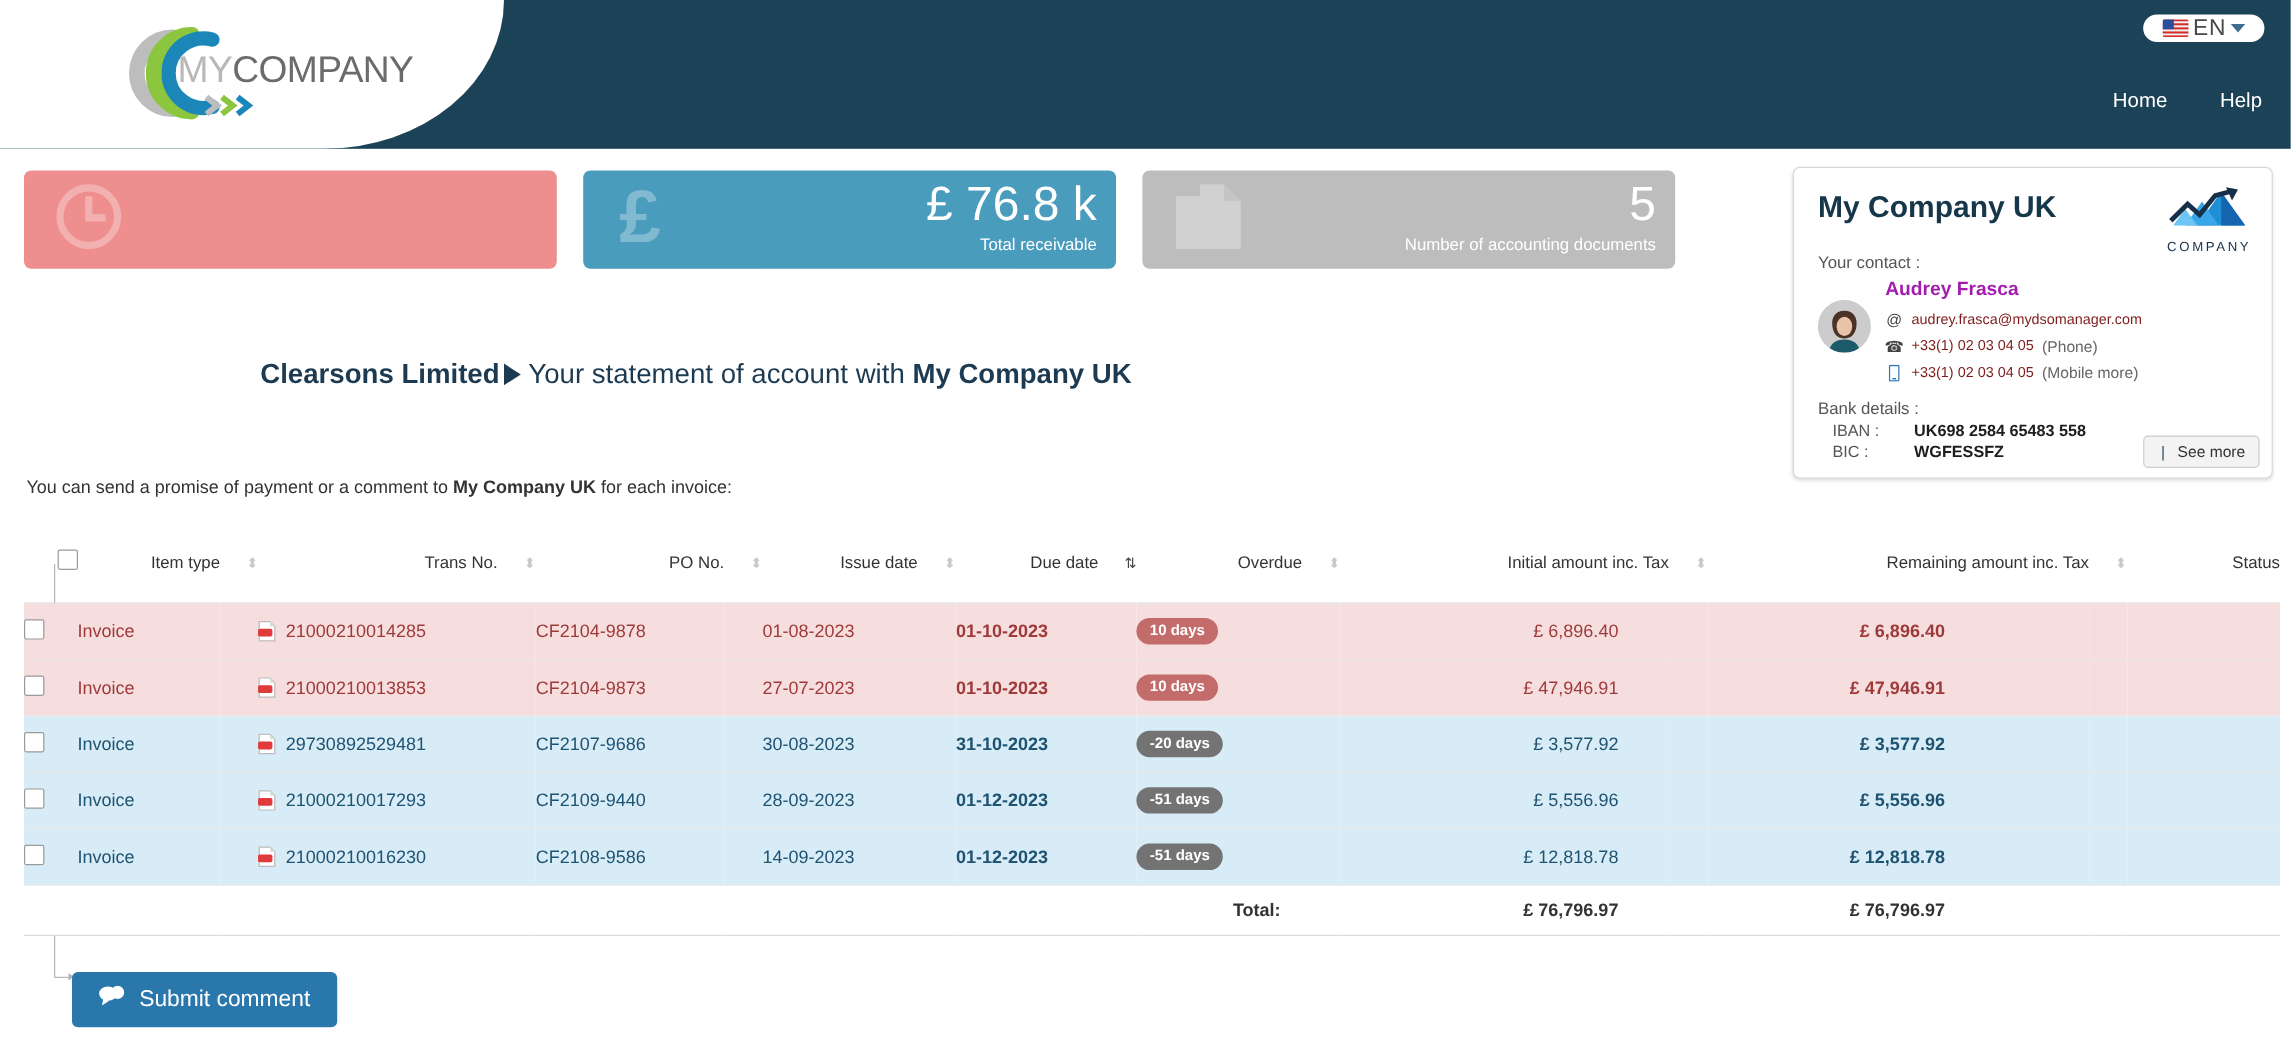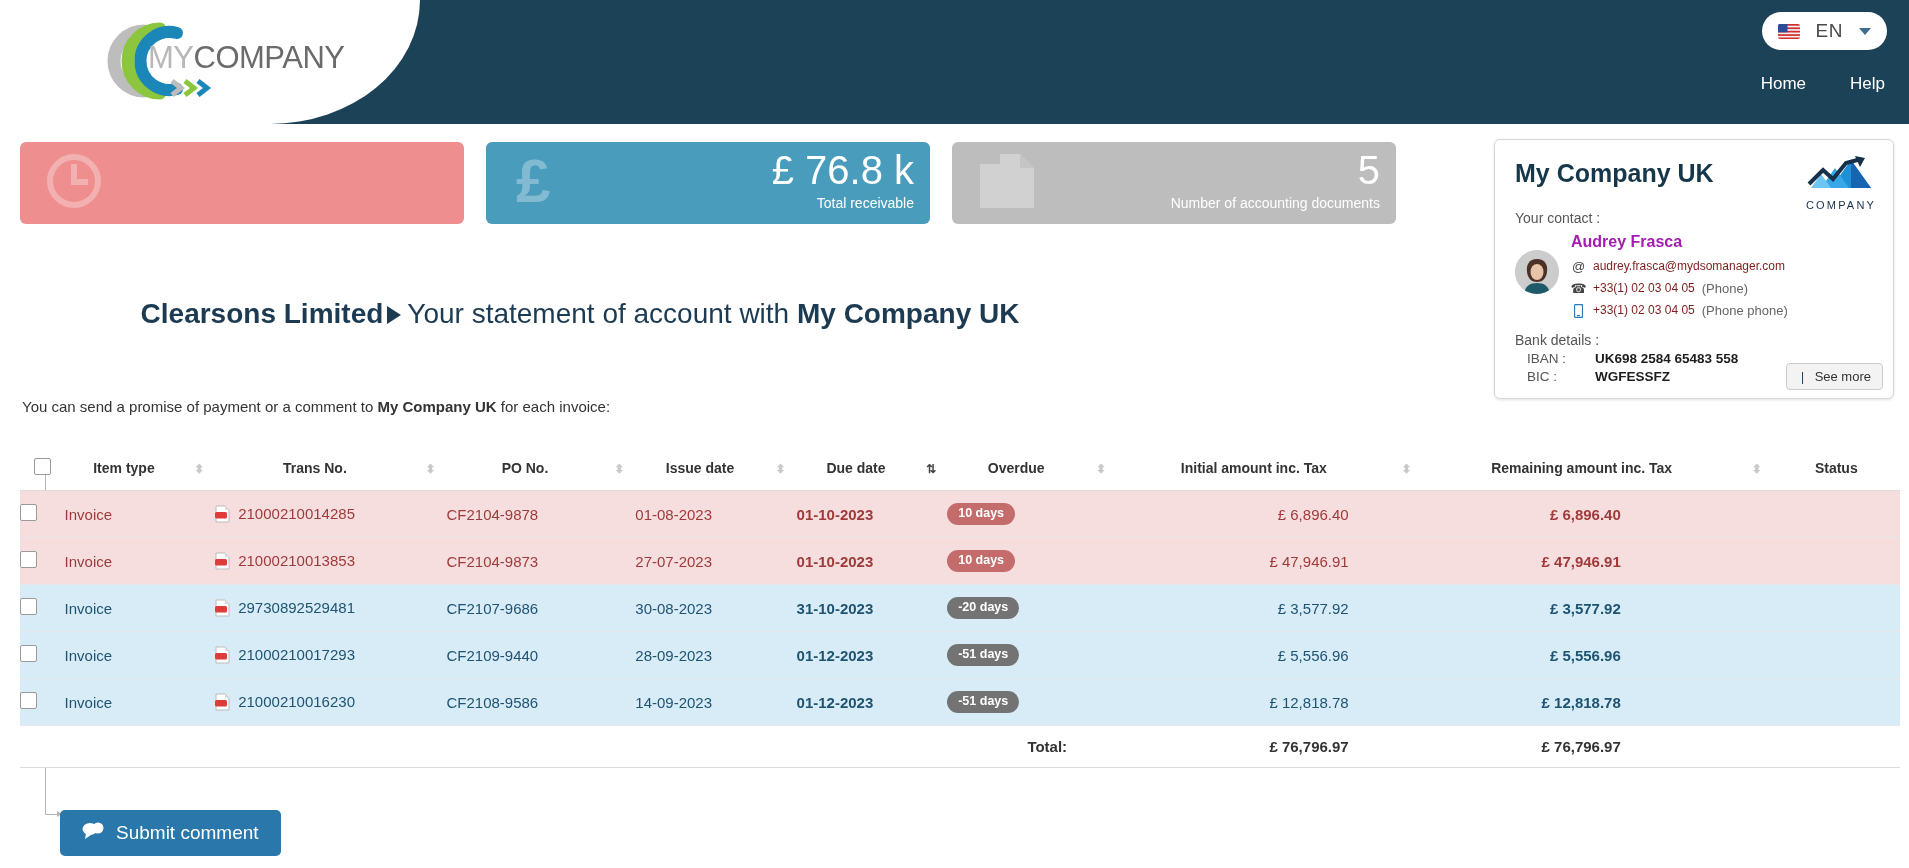--- a/index.html
+++ b/index.html
@@ -28,28 +28,28 @@
     position: absolute;
     left: 82px; top: 18px;
     width: 260px; height: 86px;
     display: flex; align-items: center;
   }
   .logo-svg { display:block; }
 
   .lang-pill {
     position: absolute;
     right: 22px; top: 12px;
-    height: 38px;
+    height: 23px;
     min-width: 96px;
     background: #ffffff;
     border-radius: 19px;
     display: flex;
     align-items: center;
     justify-content: center;
-    gap: 16px;
+    gap: 4px;
     padding: 0 16px;
     cursor: pointer;
   }
   .flag-icon {
     width: 22px; height: 15px;
     border-radius: 2px;
     overflow: hidden;
     display: block;
   }
   .lang-code {
@@ -220,21 +220,21 @@
     cursor: pointer;
   }
   .chev { color:#1c4257; font-size: 12px; }
 
   
   .statement-title {
     position: absolute;
     left: 0; top: 298px;
     width: 1160px;
     text-align: center;
-    font-size: 28px;
+    font-size: 23px;
     color: #1c3b52;
     white-space: nowrap;
   }
   .statement-title .bold { font-weight: bold; }
   .tri {
     display: inline-block;
     width: 0; height: 0;
     border-top: 9px solid transparent;
     border-bottom: 9px solid transparent;
     border-left: 14px solid #1c3b52;
@@ -253,24 +253,24 @@
   
   .table {
     position: absolute;
     left: 20px; top: 448px;
     width: 1880px;
     border-collapse: collapse;
     table-layout: fixed;
   }
   .table th {
     font-size: 14px;
-    font-weight: bold;
+    font-weight: normal;
     color: #333;
-    text-align: center;
-    padding: 10px 0 12px 0;
+    text-align: right;
+    padding: 10px 0 24px 0;
     border-bottom: 1px solid #dcdcdc;
     vertical-align: middle;
     position: relative;
   }
   .sort-ic {
     display: inline-block;
     width: 12px;
     color: #c9c9c9;
     font-size: 12px;
     line-height: 1;
@@ -493,21 +493,21 @@
       </div>
 
       <div class="contact-line">
         <span class="ic">
           <svg width="9" height="14" viewBox="0 0 9 14">
               <rect x="0.5" y="0.5" width="8" height="13" rx="1.2" fill="none" stroke="#2d7bbd" stroke-width="1.3"></rect>
               <rect x="3" y="11" width="3" height="1.2" fill="#2d7bbd"></rect>
             </svg>
         </span>
         <a class="contact-link" href="#">+33(1) 02 03 04 05</a>
-        <span class="contact-paren">(Phone phone)</span>
+        <span class="contact-paren">(Mobile more)</span>
       </div>
     </div>
   </div>
 
   <div class="bank-title">Bank details :</div>
   <div class="bank-row">
     <span class="bank-key">IBAN :</span>
     <span class="bank-val">UK698 2584 65483 558</span>
   </div>
   <div class="bank-row">

